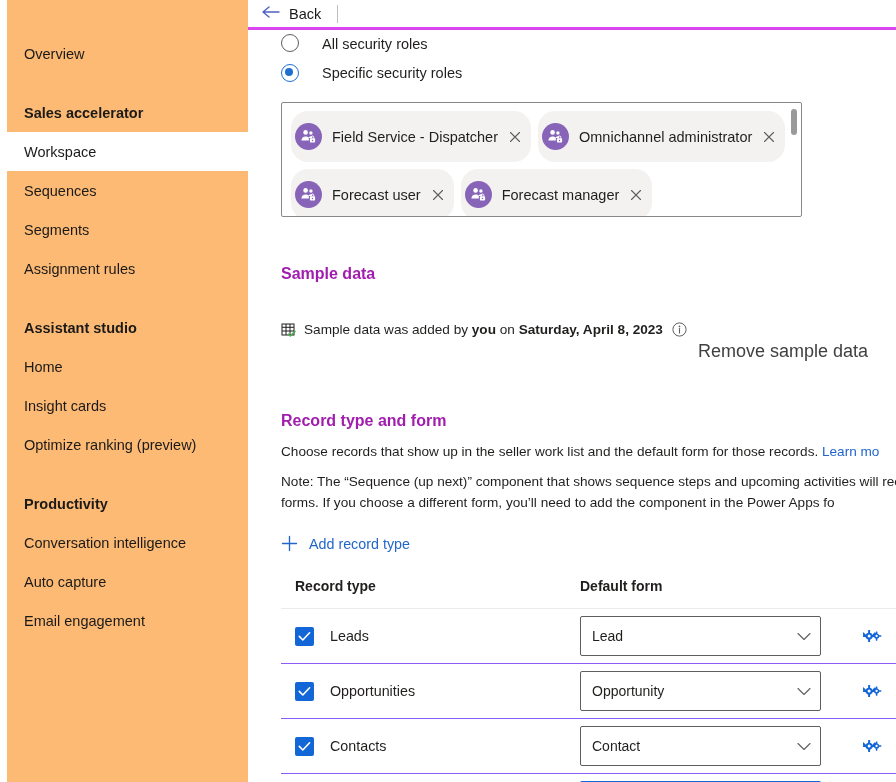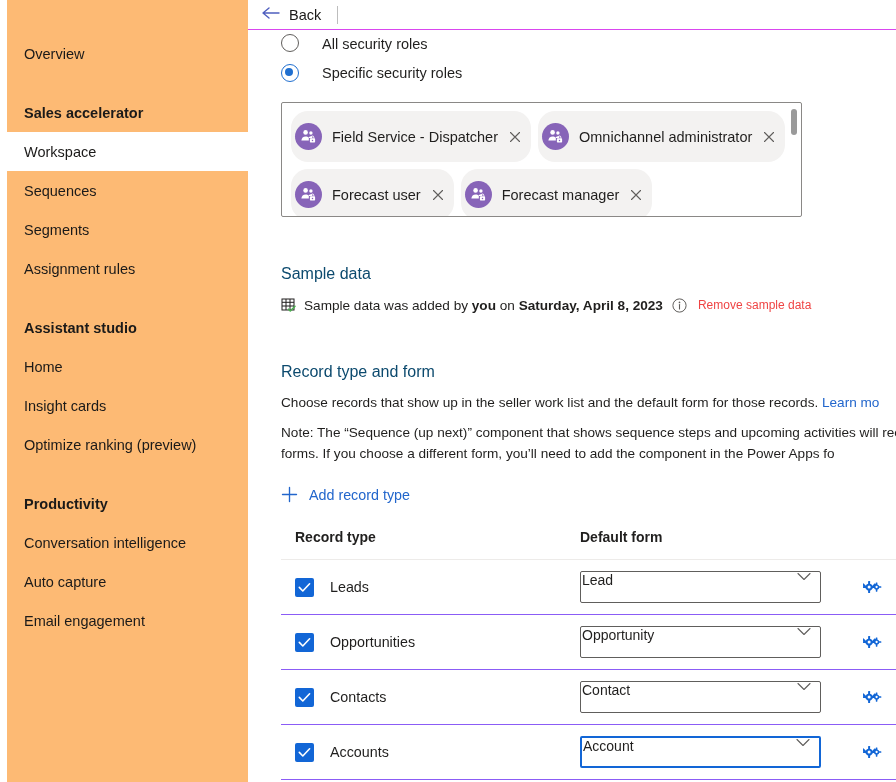--- a/index.html
+++ b/index.html
@@ -53,21 +53,21 @@
     height: 782px;
     position: relative;
     background: #ffffff;
     overflow: hidden;
   }
   .topbar {
     height: 30px;
     display: flex; align-items: center;
     padding-left: 12px;
     background: #ffffff;
-    border-bottom: 1px solid #d946ef;
+    border-bottom: 3px solid #d946ef;
     position: relative;
   }
   .back-btn {
     display: flex; align-items: center; gap: 9px;
     cursor: pointer;
     font-size: 14.5px;
     color: #1b1a19;
   }
   .back-arrow { display: block; }
   .topbar-divider {
@@ -145,41 +145,42 @@
     position: absolute;
     top: 6px; right: 4px;
     width: 6px; height: 26px;
     border-radius: 3px;
     background: #9a9a9a;
     cursor: pointer;
   }
 
   
   .section-title {
-    font-size: 16px; font-weight: 400; color: #0c4a6e;
+    font-size: 16px; font-weight: 700; color: #a21caf;
   }
   h2.sample { margin: 0; padding-top: 48px; }
   .sample-line {
     display: flex; align-items: center;
     margin-top: 14px;
     font-size: 13.6px;
     color: #201f1e;
     white-space: nowrap;
   }
   .sample-icon { margin-right: 7px; display: flex; }
   .sample-text b { font-weight: 600; }
   .info-icon {
     margin-left: 9px; margin-right: 11px;
     display: flex; align-items: center;
     cursor: pointer;
   }
   .link {
-    color: #ef4444;
-    cursor: pointer;
-    font-size: 12px;
+    color: #404040;
+    cursor: pointer;
+    font-size: 18px;
+    margin-top: 44px;
   }
 
   h2.recordtype { margin: 0; padding-top: 50px; }
   .desc {
     margin-top: 11px;
     font-size: 13.6px;
     color: #201f1e;
     white-space: nowrap;
     line-height: 21px;
   }
@@ -217,27 +218,27 @@
   .checkbox {
     width: 19px; height: 19px;
     border-radius: 2px;
     background: #1266d6;
     display: flex; align-items: center; justify-content: center;
     flex: 0 0 19px;
     cursor: pointer;
   }
   .row-label { font-size: 14.3px; margin-left: 16px; color: #201f1e; }
   .dropdown {
-    width: 241px; height: 32px;
+    width: 241px; height: 40px;
     border: 1px solid #605e5c;
     border-radius: 2px;
     background: #fff;
-    display: flex; align-items: flex-start;
+    display: flex; align-items: center;
     justify-content: space-between;
-    padding: 0 9px 0 1px;
+    padding: 0 9px 0 11px;
     font-size: 14px;
     cursor: pointer;
     color: #201f1e;
   }
   .dropdown.focused { border: 2px solid #1266d6; }
   .chev { color: #605e5c; display: flex; }
   .gear-pair { cursor: pointer; display: flex; }
 </style>
 </head>
 <body>

